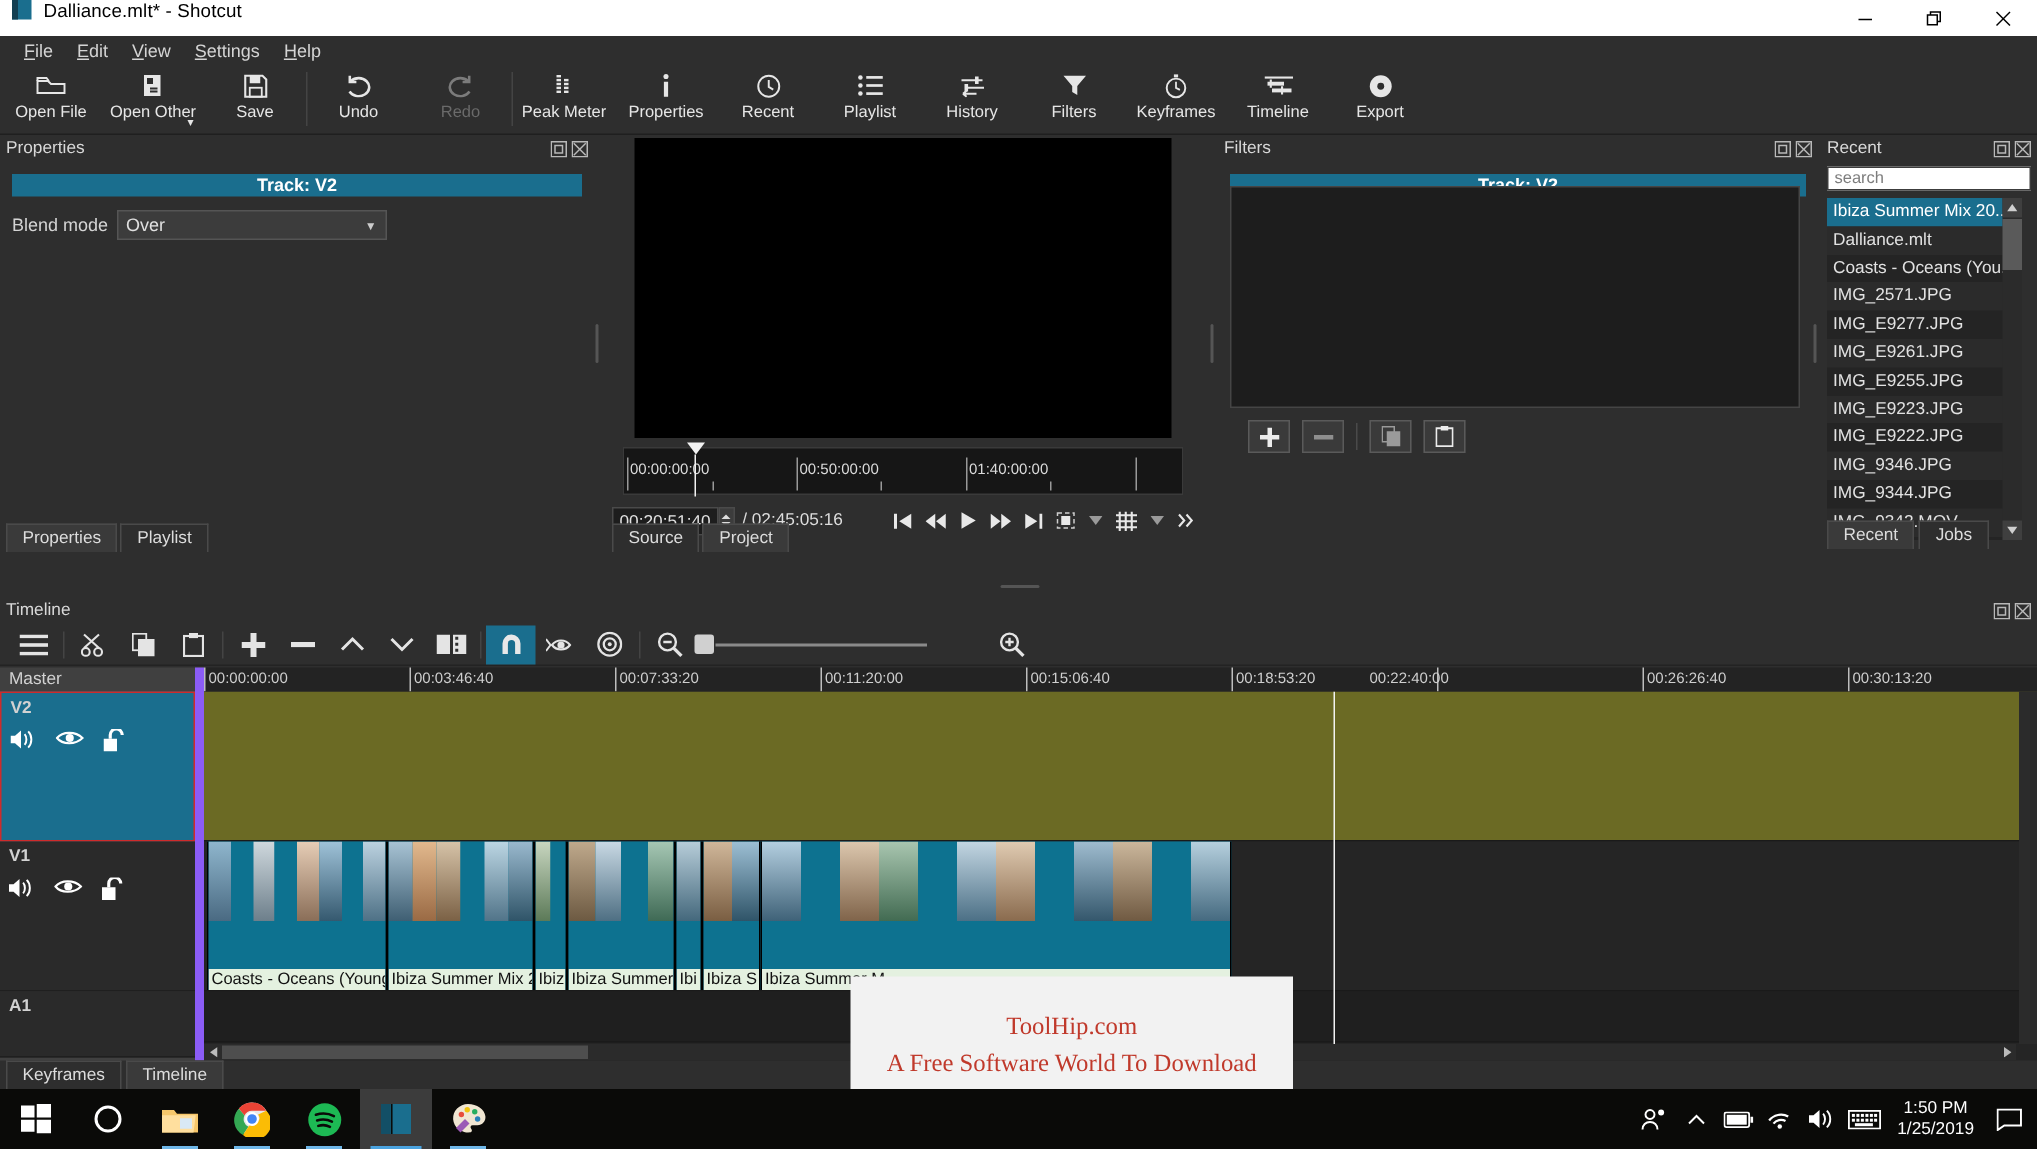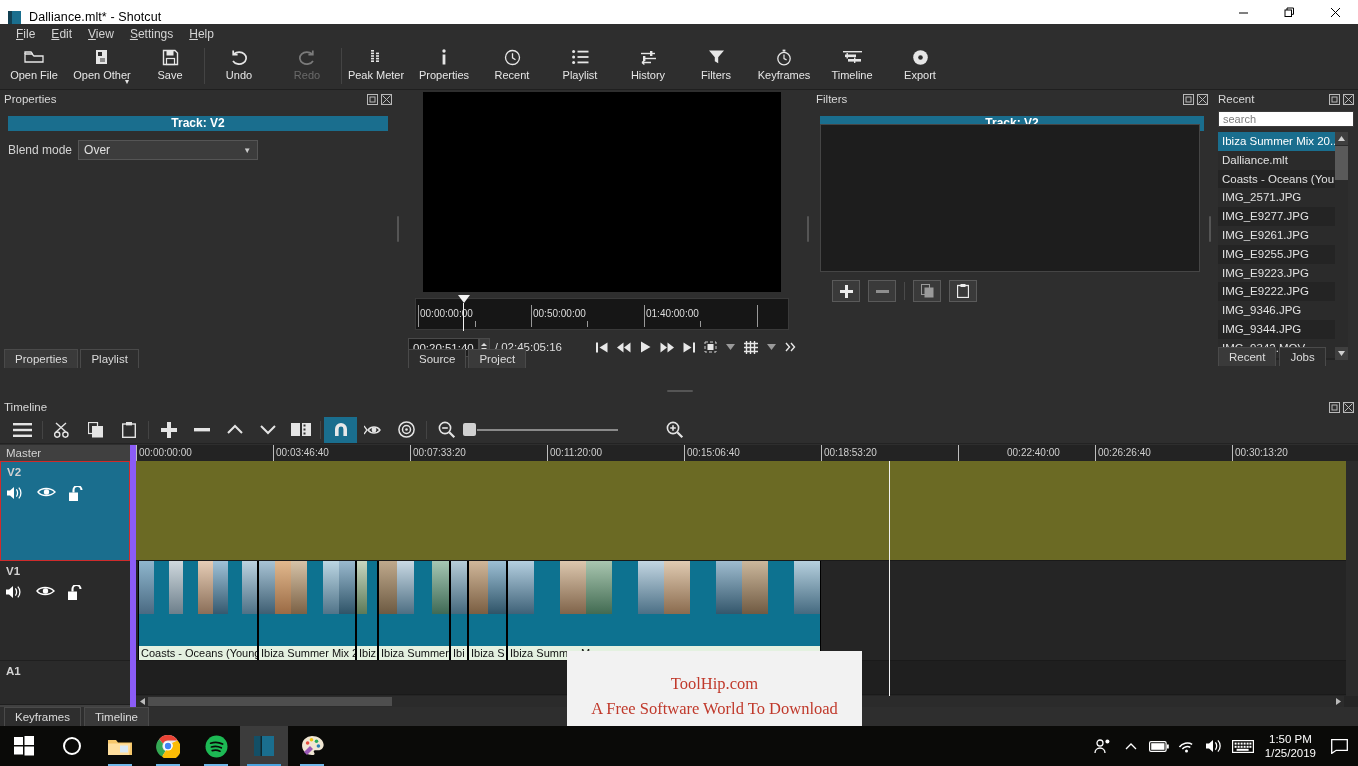--- a/index.html
+++ b/index.html
@@ -8,21 +8,21 @@
     overflow: hidden;
     font-family: "Liberation Sans", sans-serif;
     background: #2e2e2e;
     -webkit-font-smoothing: antialiased;
   }
   #app { position: relative; width: 1358px; height: 766px; }
 
   
   .titlebar {
     position: absolute; left:0; top:0; width:1358px; height:24px;
-    background:#ffffff; display:flex; align-items:flex-end;
+    background:#ffffff; display:flex; align-items:flex-start;
   }
   .titlebar .app-ico {
     width:13px; height:13px; margin-left:8px; margin-right:8px;
     background:#1a6e8e; border-left:4px solid #123f52; flex:0 0 auto;
   }
   .titlebar .title-text {
     font-size:12.5px; color:#000; letter-spacing:.1px;
   }
   .win-btns { margin-left:auto; display:flex; height:24px; }
   .win-btn {
@@ -865,21 +865,21 @@
         <div class="rlabel" style="left:140px">00:03:46:40</div>
         <div class="rtick" style="left:274px"></div>
         <div class="rlabel" style="left:277px">00:07:33:20</div>
         <div class="rtick" style="left:411px"></div>
         <div class="rlabel" style="left:414px">00:11:20:00</div>
         <div class="rtick" style="left:548px"></div>
         <div class="rlabel" style="left:551px">00:15:06:40</div>
         <div class="rtick" style="left:685px"></div>
         <div class="rlabel" style="left:688px">00:18:53:20</div>
         <div class="rtick" style="left:822px"></div>
-        <div class="rlabel" style="left:871px">00:22:40:00</div>
+        <div class="rlabel" style="left:777px">00:22:40:00</div>
         <div class="rtick" style="left:959px"></div>
         <div class="rlabel" style="left:962px">00:26:26:40</div>
         <div class="rtick" style="left:1096px"></div>
         <div class="rlabel" style="left:1099px">00:30:13:20</div>
       </div>
 
       <div class="tl-tracks">
 
         <div class="track-row" style="height:100px">
           <div class="v2-bg" style="width:1222px"></div>

